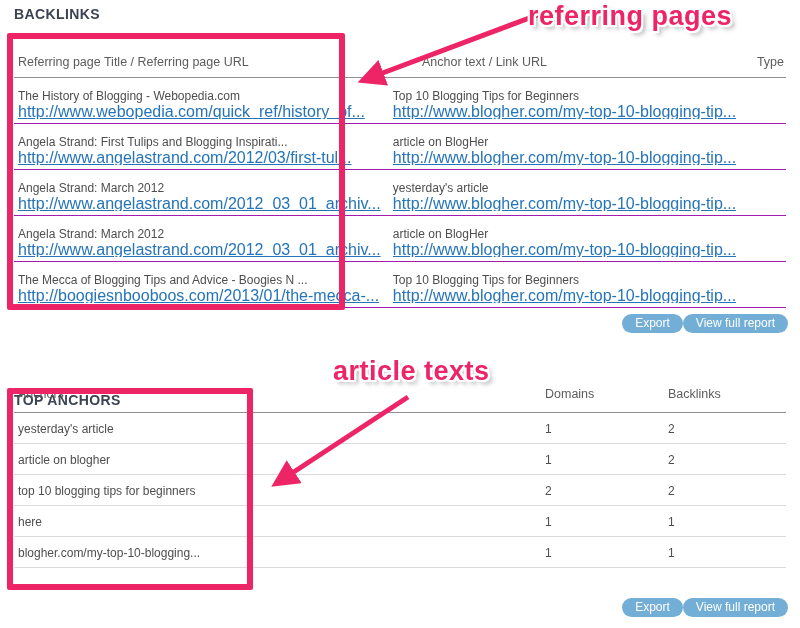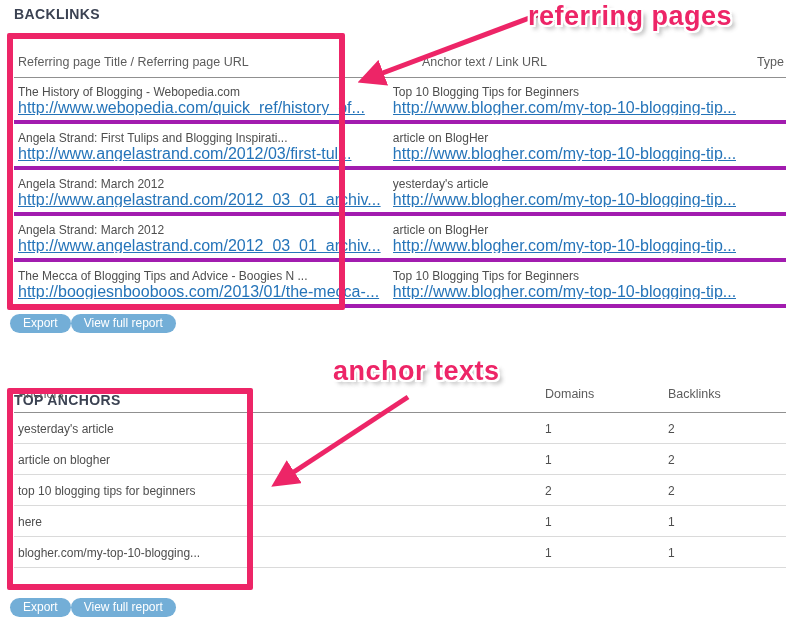--- a/index.html
+++ b/index.html
@@ -28,22 +28,23 @@
   .tbl{position:absolute;left:14px;width:772px;}
   #bl-table{top:50px;}
   .hdr-row{
     display:flex;
     border-bottom:1px solid #909090;
     font-size:12.5px;color:#5c5c5c;
   }
   #bl-table .hdr-row{height:28px;padding-top:5px;gap:28px;}
   .bl-row{
     display:flex;height:46px;
-    border-bottom:4px solid #a21caf;
+    border-bottom:1px solid #a21caf;
     padding-top:7px;
+    align-items:center;
   }
   .c1{width:376px;padding-left:4px;}
   .c2{flex:1;padding-left:4px;}
   .c3{width:50px;text-align:right;padding-right:2px;}
   .line1{font-size:12px;color:#4e4e4e;line-height:15px;
          white-space:nowrap;overflow:hidden;}
   .line2{line-height:15px;white-space:nowrap;overflow:hidden;}
   .lnk{font-size:16px;color:var(--link);text-decoration:underline;cursor:pointer;}
 
   
@@ -53,22 +54,22 @@
     display:flex;height:31px;
     border-bottom:1px solid #dadada;
     padding-top:9px;font-size:12px;color:#4e4e4e;
   }
   .a1{flex:1;padding-left:4px;white-space:nowrap;overflow:hidden;}
   .a2{width:123px;}
   .a3{width:118px;}
 
   
   .btn-bar{
-    position:absolute;left:10px;width:772px;
-    display:flex;justify-content:flex-start;
+    position:absolute;left:16px;width:772px;
+    display:flex;justify-content:flex-end;
   }
   #bl-buttons{top:314px;}
   #ta-buttons{top:598px;}
   .pill-btn{
     background:var(--button);color:#fff;border:none;
     border-radius:11px;height:19px;padding:0 13px;
     font-family:"Liberation Sans", sans-serif;
     font-size:12px;line-height:19px;cursor:pointer;
   }
 
@@ -213,21 +214,21 @@
 
 <div class="btn-bar" id="ta-buttons">
   <button class="pill-btn">Export</button>
   <button class="pill-btn">View full report</button>
 </div>
 
 <div class="anno-box" id="anno-box-backlinks"></div>
 <div class="anno-box" id="anno-box-anchors"></div>
 
 <div class="anno-label" id="anno-label-referring">referring pages</div>
-<div class="anno-label" id="anno-label-anchor">anchor texts</div>
+<div class="anno-label" id="anno-label-anchor">article texts</div>
 
 <svg id="arrow-layer" viewBox="0 0 800 628" xmlns="http://www.w3.org/2000/svg">
   <defs>
     <marker id="arrowhead" viewBox="0 0 10 10" refX="7.5" refY="5" markerWidth="5.5" markerHeight="5.5" orient="auto-start-reverse">
       <path d="M0,0 L10,5 L0,10 z" fill="#ED2567"></path>
     </marker>
   </defs>
   <line x1="540" y1="14" x2="364" y2="80" stroke="#ED2567" stroke-width="5" marker-end="url(#arrowhead)"></line>
   <line x1="408" y1="397" x2="277" y2="483" stroke="#ED2567" stroke-width="5" marker-end="url(#arrowhead)"></line>
 </svg>

